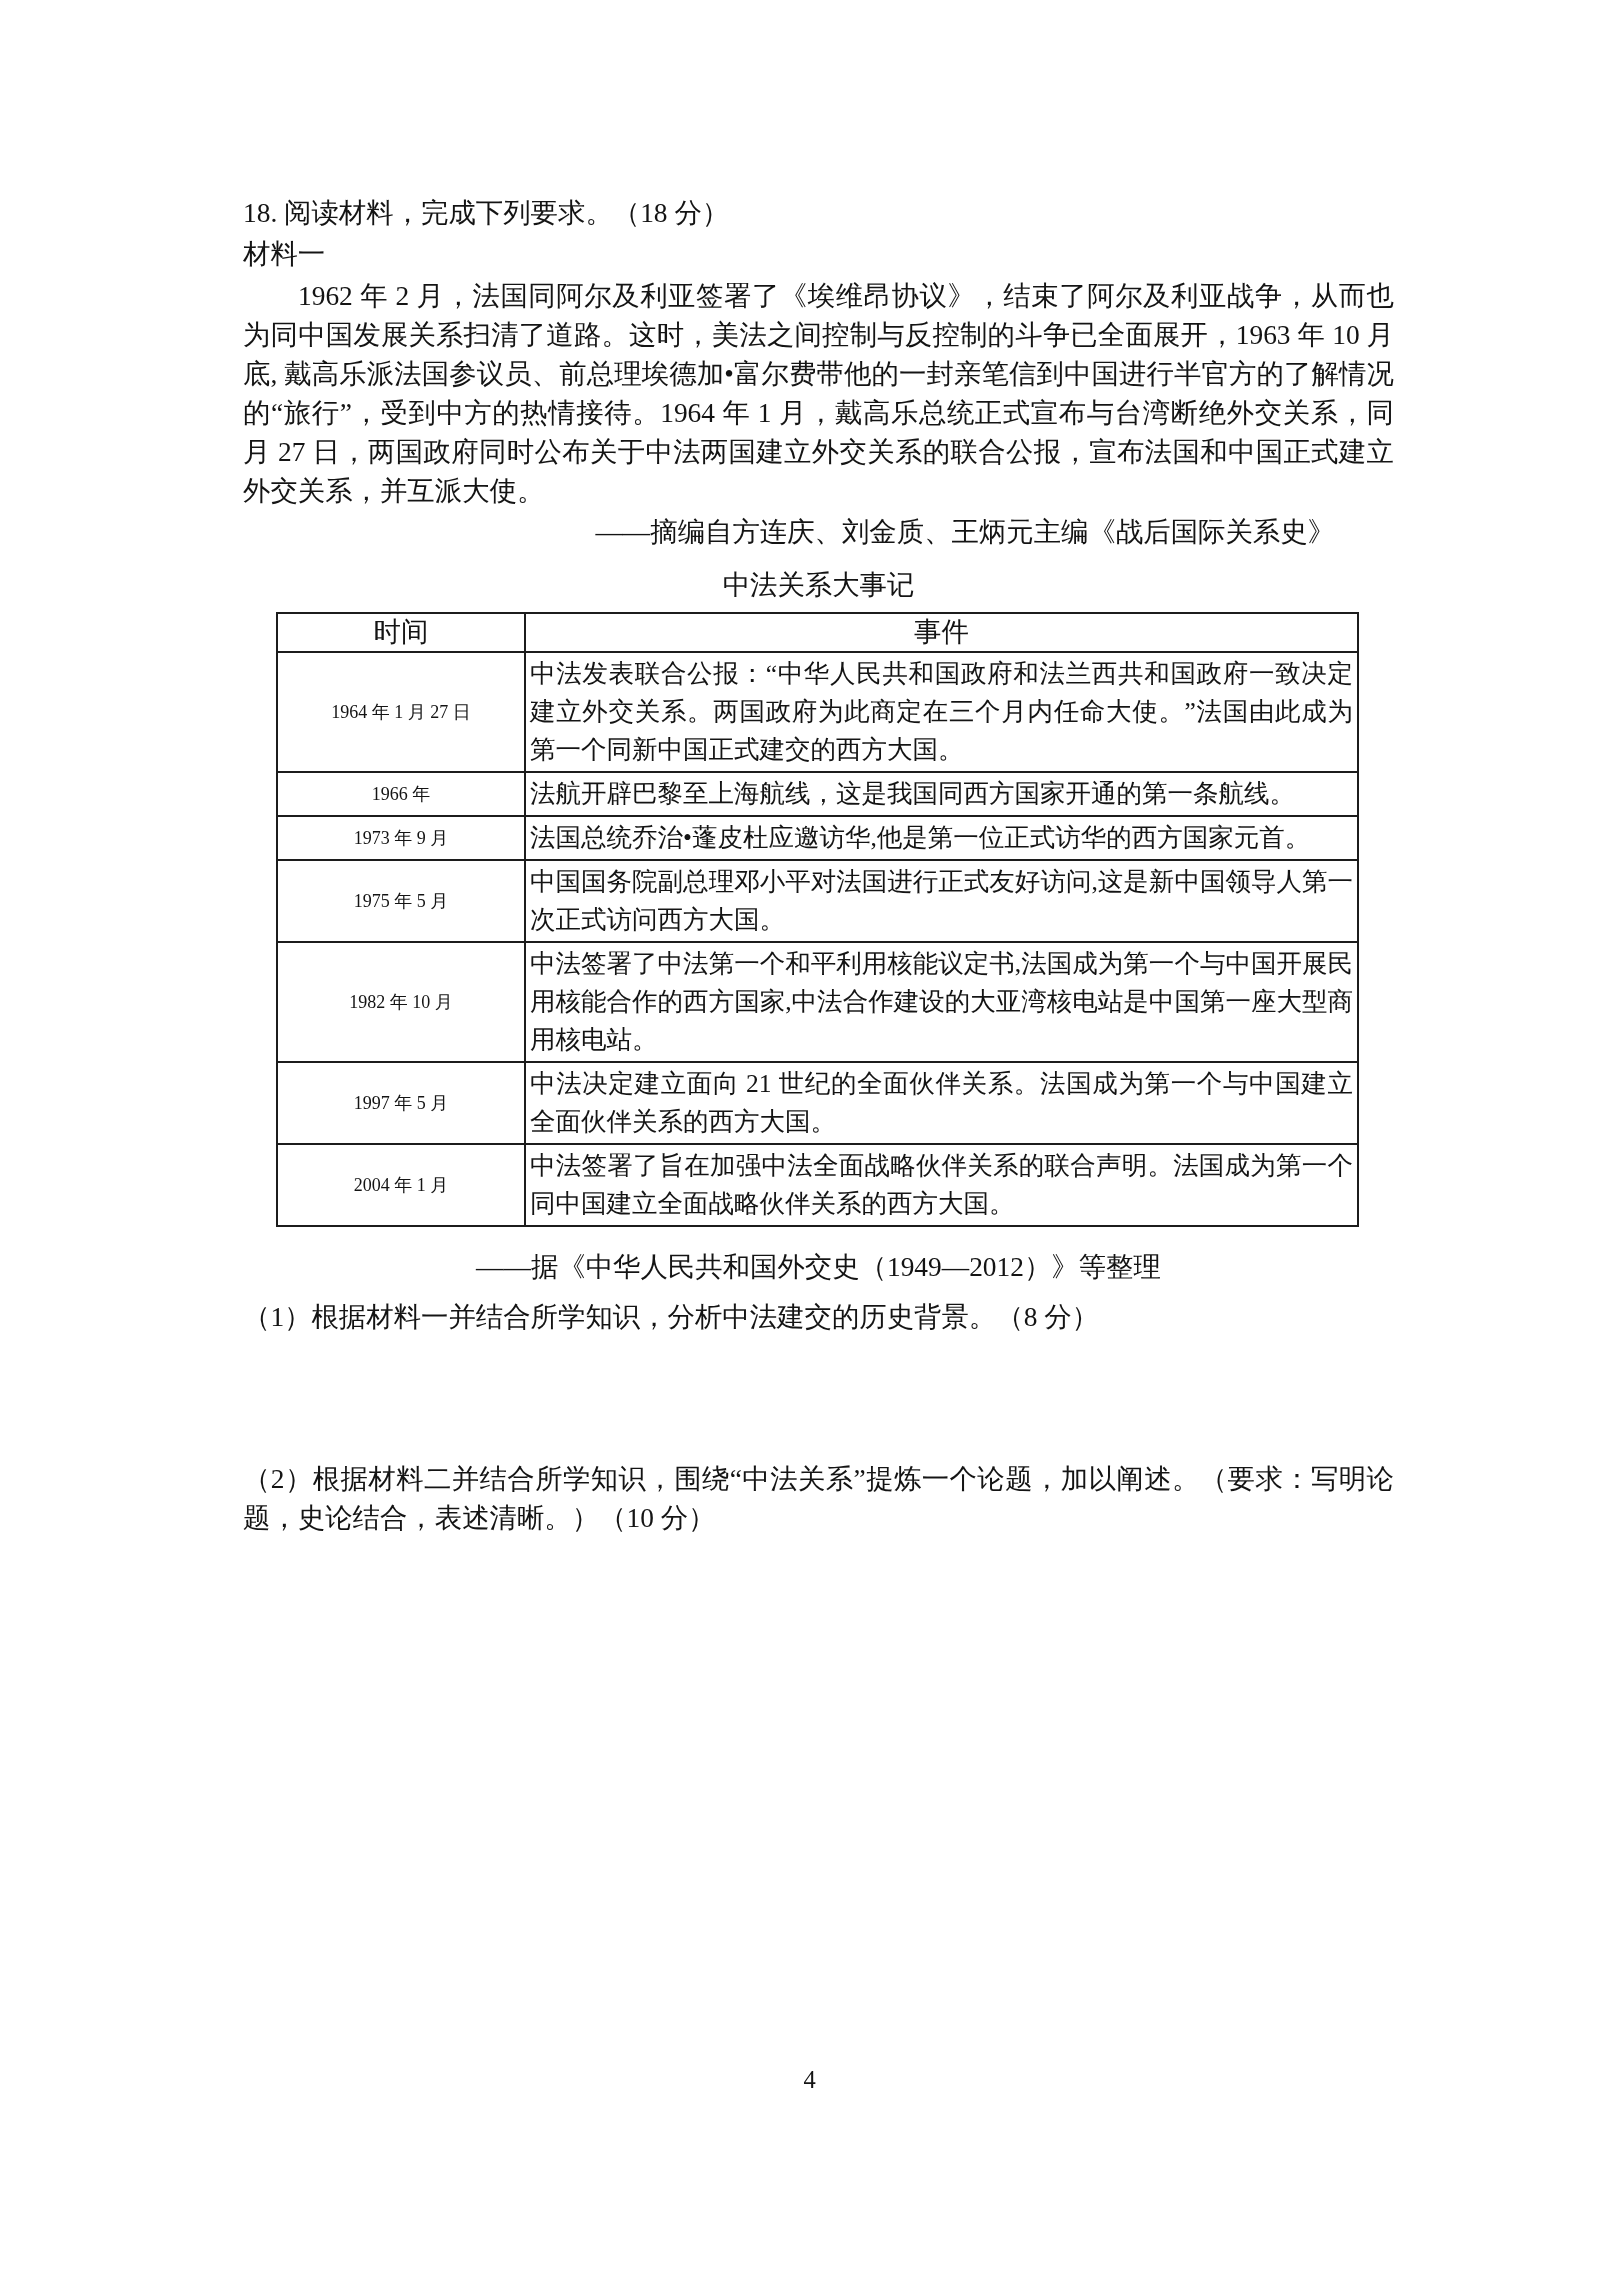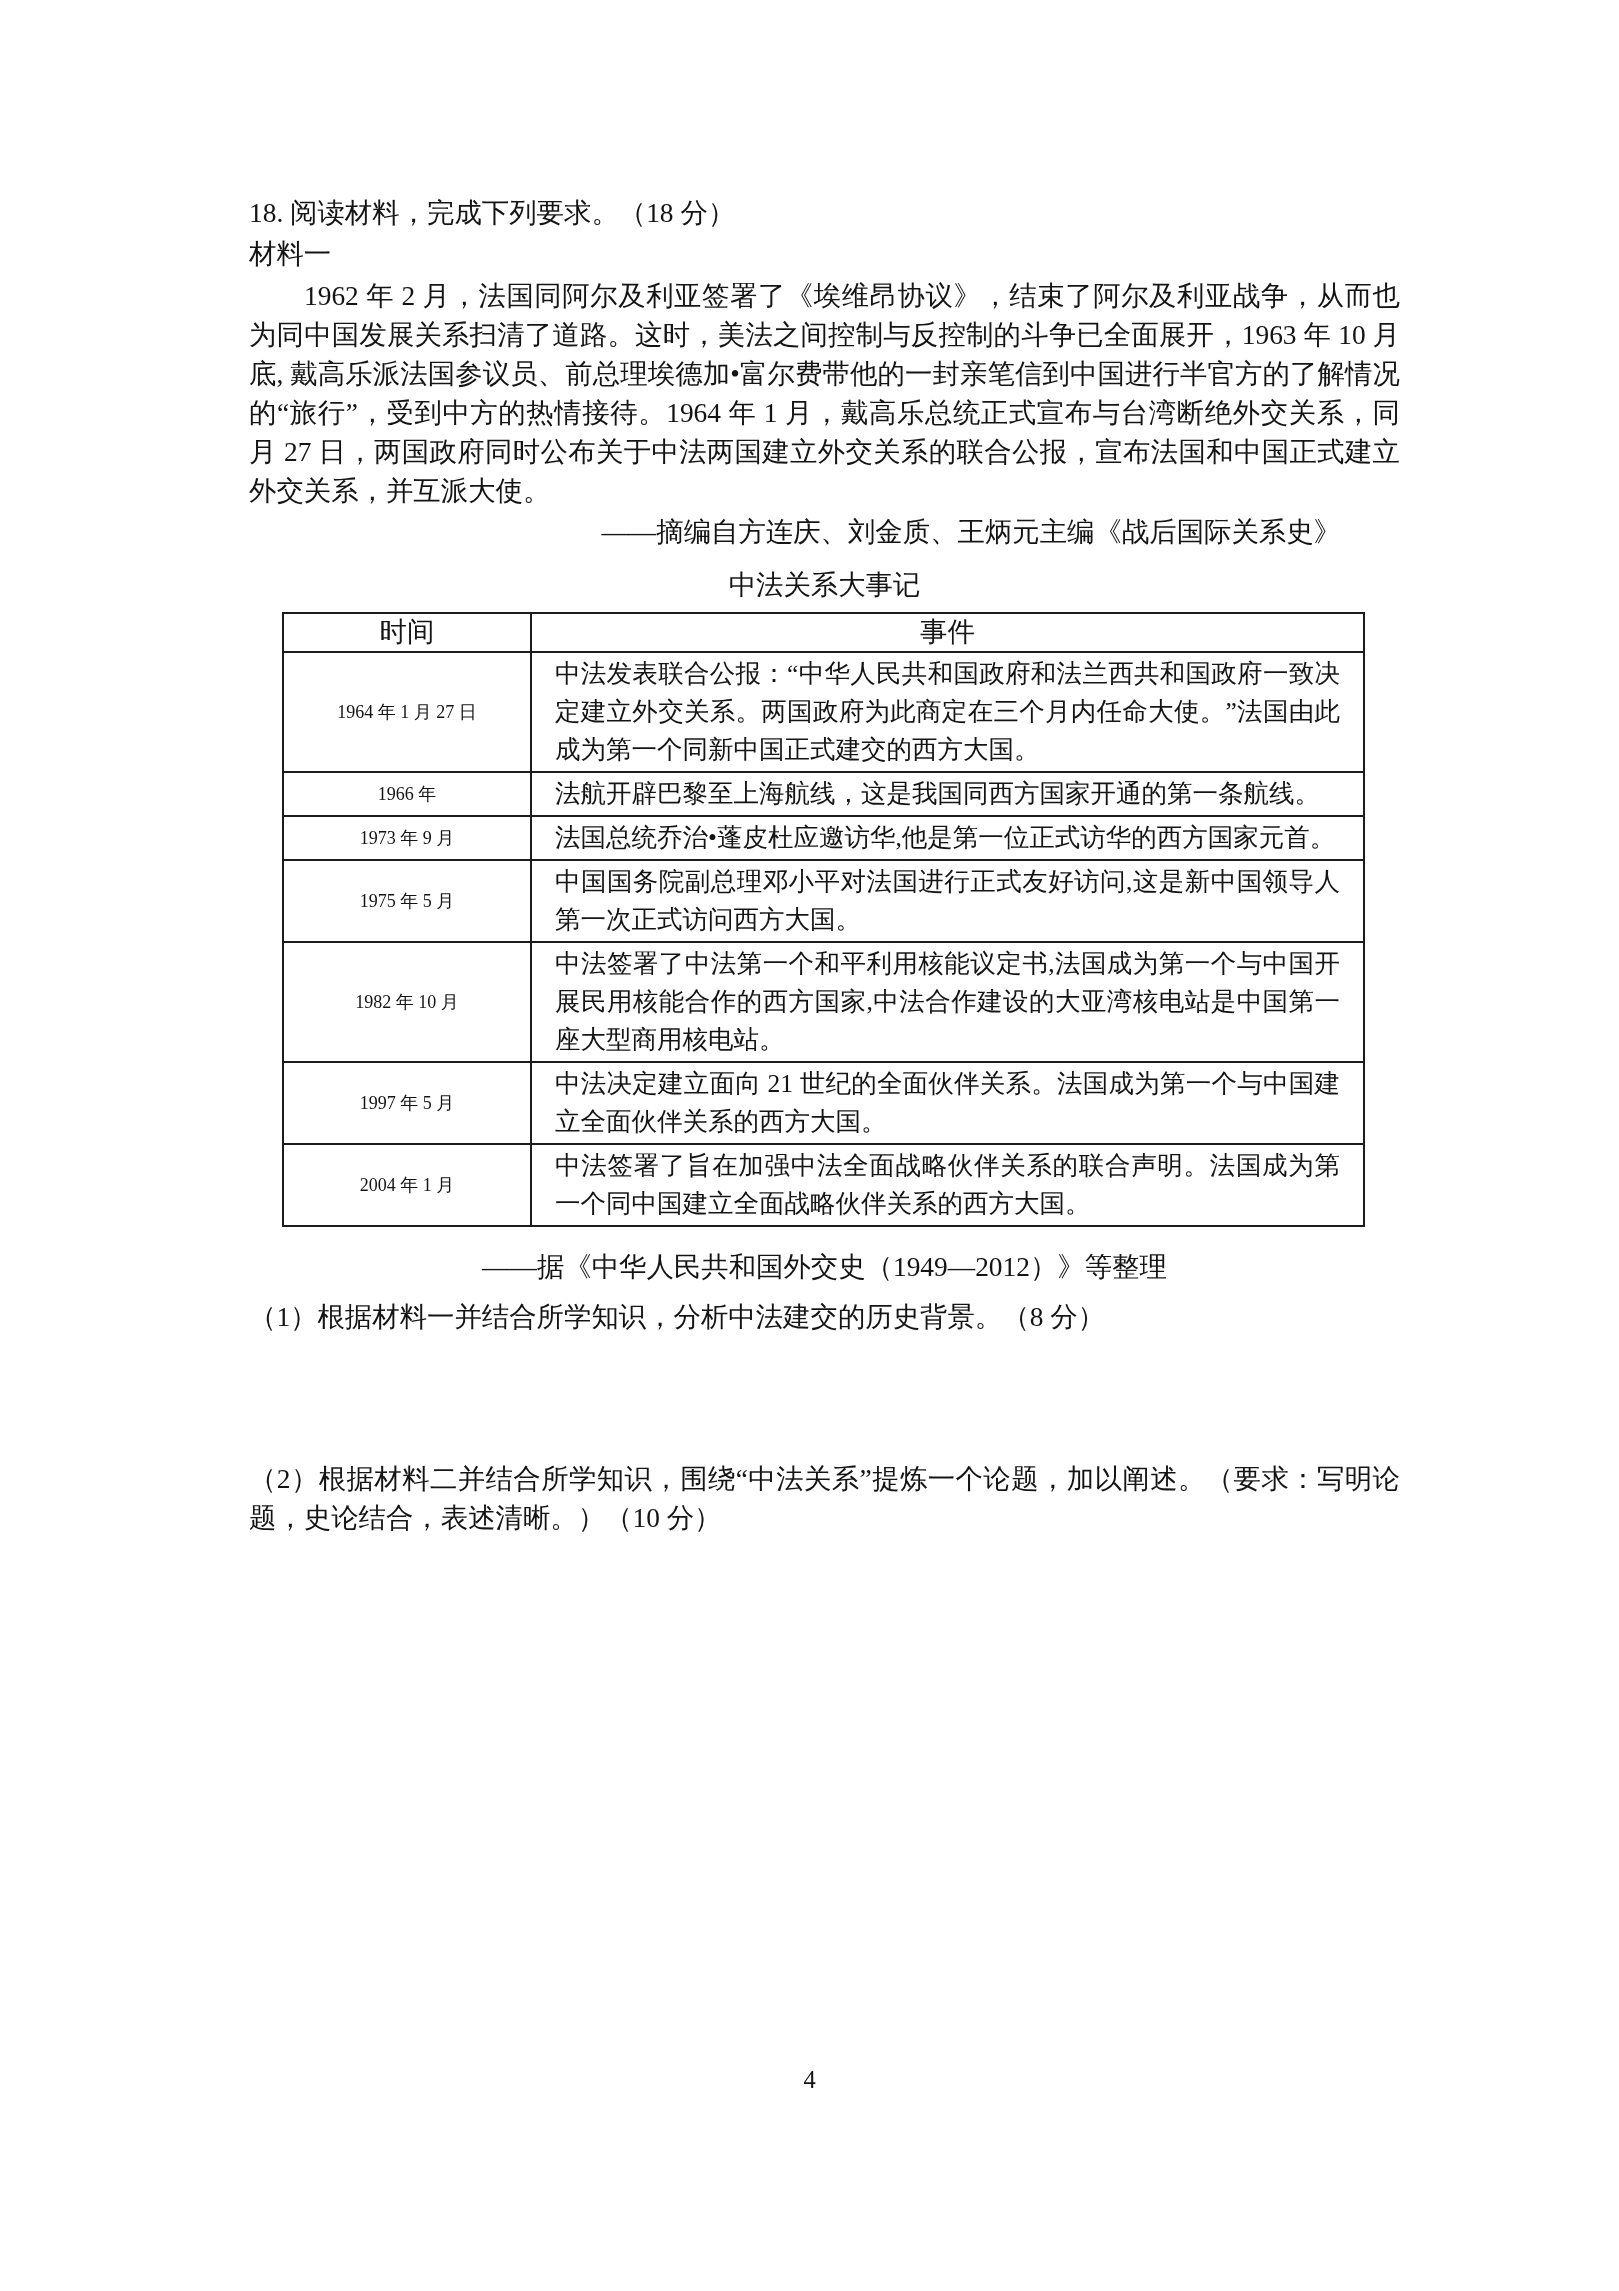--- a/index.html
+++ b/index.html
@@ -7,21 +7,21 @@
     position:relative;
     width:1619px; height:2292px;
     background:#ffffff;
     margin:0 auto;
     font-family:"Liberation Serif","DejaVu Serif",serif;
     color:#141414;
     overflow:hidden;
   }
   .content {
     position:absolute;
-    left:249px; top:194px;
+    left:243px; top:194px;
     width:1151px;
     font-size:27.4px;
     line-height:39px;
     text-align:justify;
   }
   .q-header { margin:0; }
   .mat-label { margin-top:2px; }
   .para {
     margin:2.9px 0 0 0;
     text-indent:55px;
@@ -57,21 +57,21 @@
   td.time {
     text-align:center;
     font-size:18px;
     padding:2px 3.9px;
     line-height:38px;
     vertical-align:middle;
   }
   td.event {
     font-size:25.5px;
     line-height:38px;
-    padding:2px 23px;
+    padding:2px 4px;
     text-align:justify;
     vertical-align:middle;
   }
   .table-source {
     text-align:center;
     padding-right:0;
     margin-top:21px;
   }
   .question-1 { margin:10.8px 0 0 0; }
   .question-2 { margin:123px 0 0 0; }

